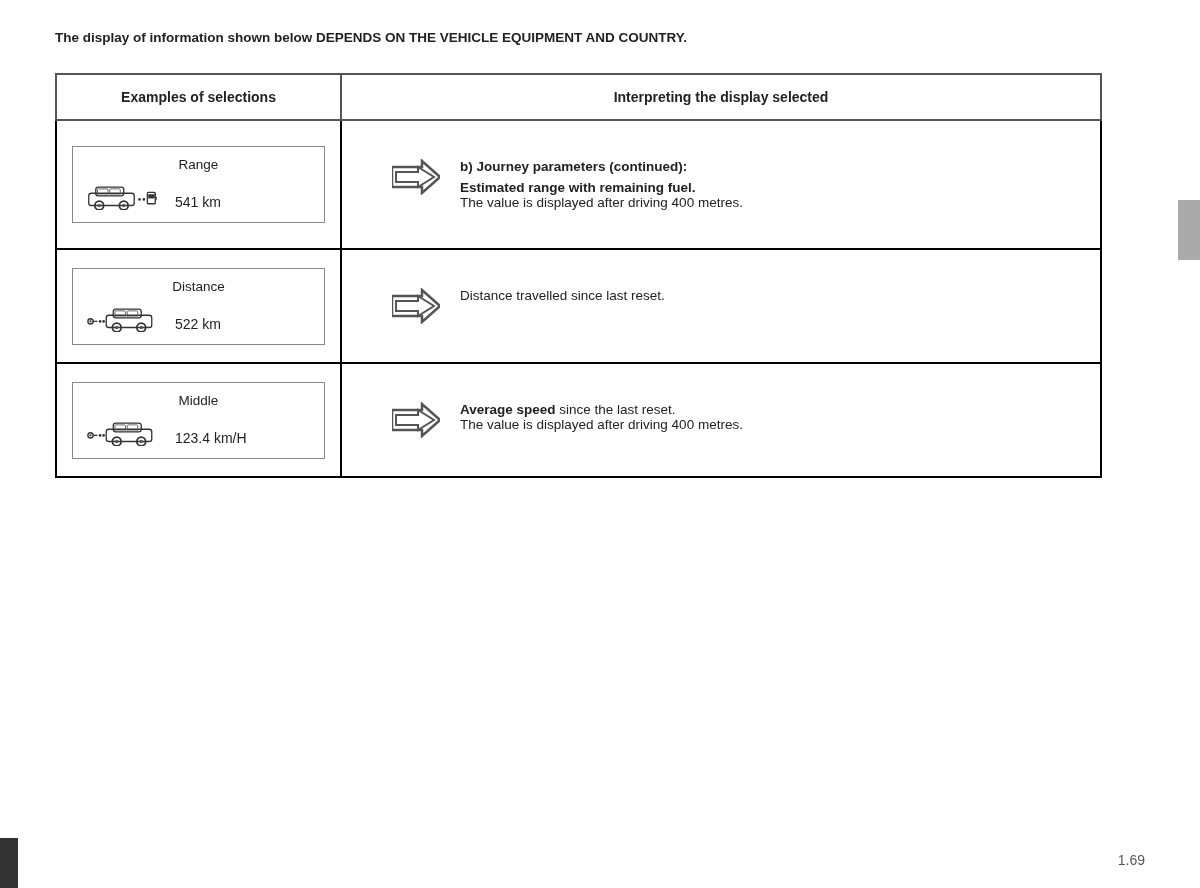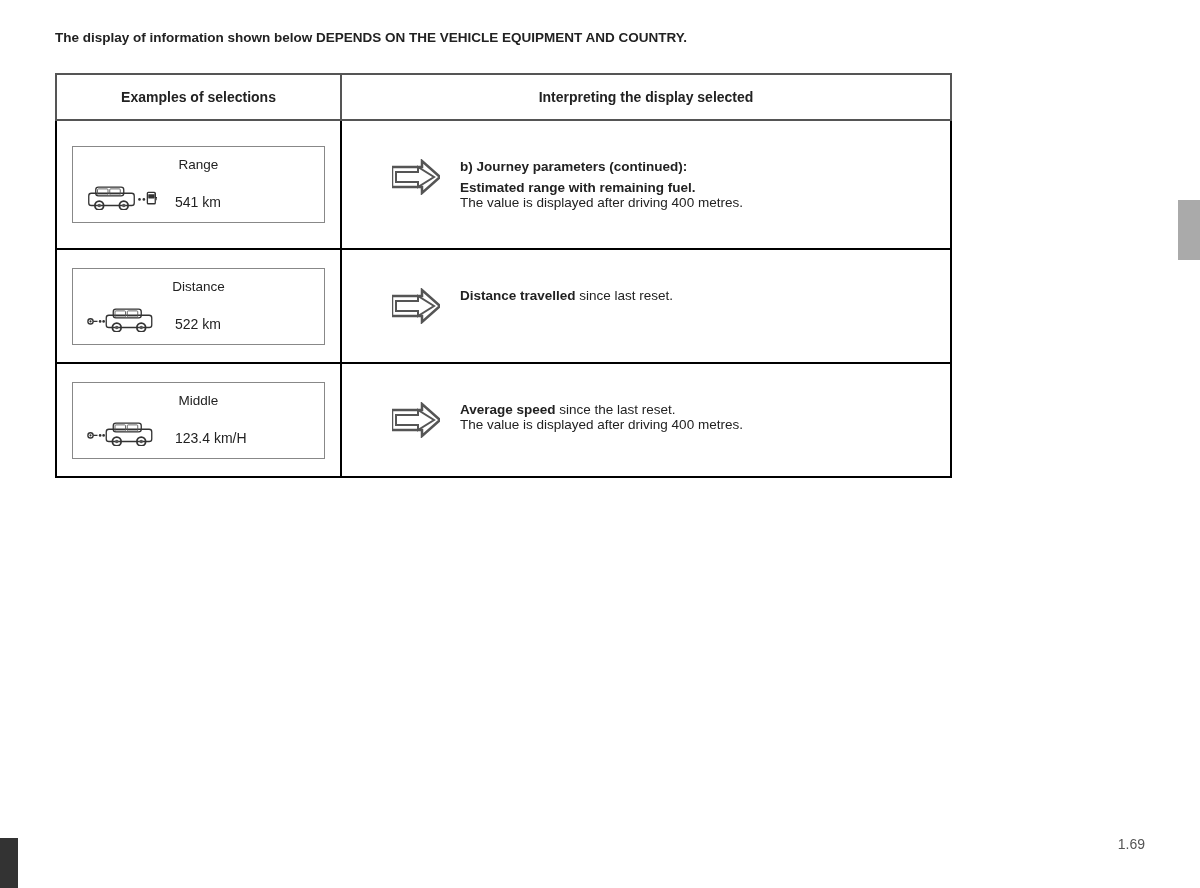--- a/index.html
+++ b/index.html
@@ -26,21 +26,21 @@
 
     .page-subtitle {
       font-size: 13.5px;
       font-weight: bold;
       margin-bottom: 28px;
     }
 
     .main-table {
       border: 2px solid #555;
       border-collapse: collapse;
-      width: 897px;
+      width: 1047px;
     }
 
     .main-table th {
       border: 2px solid #555;
       padding: 14px 20px;
       text-align: center;
       font-weight: bold;
       font-size: 14px;
       background: #fff;
     }
@@ -106,21 +106,21 @@
     .description-text {
       font-size: 13.5px;
     }
 
     .description-text .bold-line {
       font-weight: bold;
     }
 
     .page-number {
       position: absolute;
-      bottom: 36px;
+      bottom: 20px;
       right: 55px;
       font-size: 14px;
       color: #555;
     }
 
     .side-tab {
       position: absolute;
       right: 0;
       top: 200px;
       width: 22px;
@@ -228,21 +228,21 @@
             </div>
           </div>
         </td>
         <td class="right-col">
           <div class="row-cell">
             <svg class="arrow-icon" viewBox="0 0 48 36" xmlns="http://www.w3.org/2000/svg">
               <polygon points="0,8 30,8 30,2 48,18 30,34 30,28 0,28" fill="none" stroke="#555" stroke-width="2.5"></polygon>
               <polygon points="4,13 26,13 26,8 42,18 26,28 26,23 4,23" fill="none" stroke="#555" stroke-width="2"></polygon>
             </svg>
             <div class="description-text">
-              <span style="font-weight:bold;">Distance travelled</span><span> since last reset.</span>
+              <span style="font-weight:normal;">Distance travelled</span><span> since last reset.</span>
             </div>
           </div>
         </td>
       </tr>
 
       <tr>
         <td class="left-col">
           <div class="selection-box">
             <div class="selection-label">Middle</div>
             <div class="selection-display">

